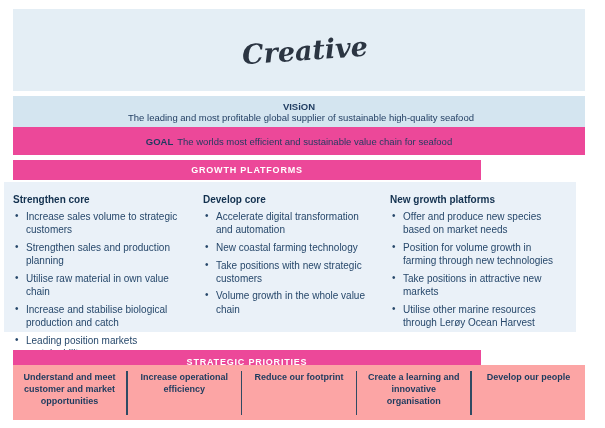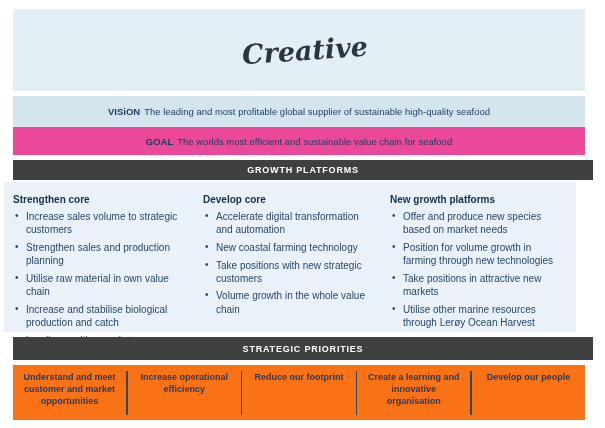--- a/index.html
+++ b/index.html
@@ -35,35 +35,35 @@
     margin-left: 12px;
     transform: rotate(-4deg);
   }
 
   
   .statement-bar {
     position: absolute; left: 13px; width: 572px;
     display: flex; align-items: center; justify-content: center;
     color: #1d3a5f; font-size: 9.5px;
   }
-  .vision-bar { top: 96px; height: 31px; background: #d4e5f0; }
+  .vision-bar { top: 96px; height: 31px; background: #d4e5f0; flex-direction: column; }
   .goal-bar   { top: 127px; height: 28px; background: #ec4899; }
   .statement-bar .label { font-weight: 700; }
   .statement-bar .text  { margin-left: 4px; }
 
   
   .banner {
-    position: absolute; left: 13px; width: 580px;
-    background: #404040;
+    position: absolute; left: 13px; width: 468px;
+    background: #ec4899;
     color: #ffffff; font-weight: 700; font-size: 9px;
     letter-spacing: 0.8px;
     display: flex; align-items: center; justify-content: center;
   }
   .banner-growth    { top: 160px; height: 20px; }
-  .banner-strategic { top: 337px; height: 23px; }
+  .banner-strategic { top: 350px; height: 23px; }
 
   
   .growth-content {
     position: absolute; left: 4px; top: 182px;
     width: 572px; height: 150px;
     background: #eaf1f8;
     display: grid;
     grid-template-columns: 190px 187px auto;
     padding: 7px 6px 0 9px;
   }
@@ -83,21 +83,21 @@
   .growth-col li::before {
     content: "\2022";
     position: absolute; left: 2px; top: -1px;
     color: #27486b; font-size: 10px;
   }
 
   
   .priorities-strip {
     position: absolute; left: 13px; top: 365px;
     width: 572px; height: 55px;
-    background: #f97316;
+    background: #fca5a5;
     display: flex; align-items: center;
   }
   .priority-cell {
     flex: 1 1 0;
     display: flex; align-items: flex-start; justify-content: center;
     padding-top: 7px;
     height: 100%;
   }
   .priority-cell span {
     display: block;

